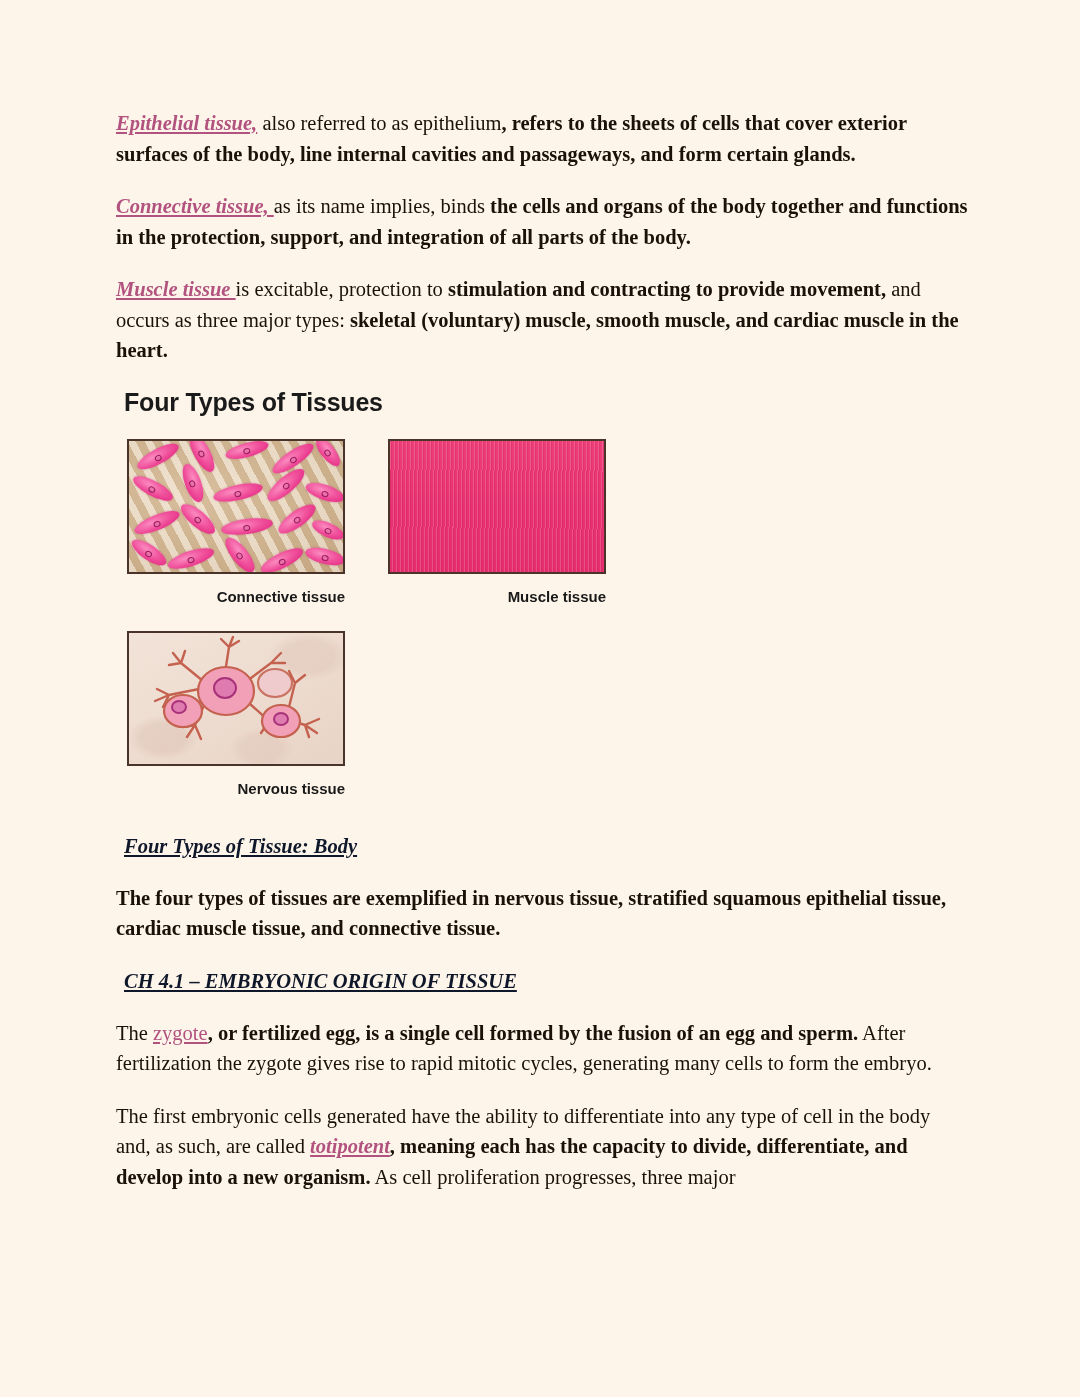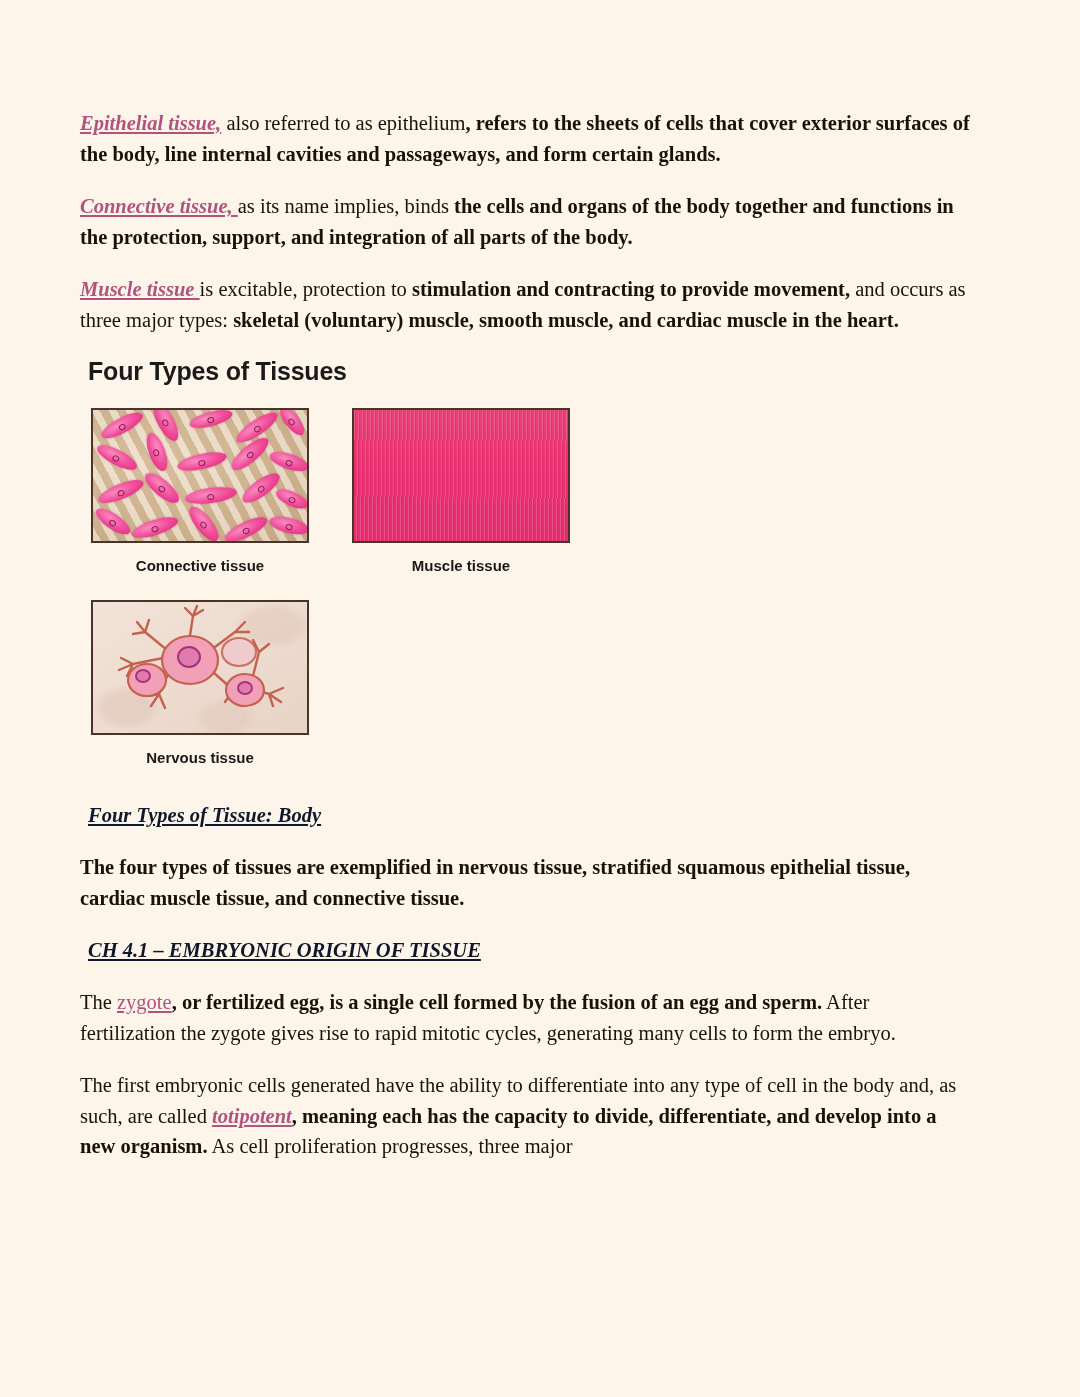--- a/index.html
+++ b/index.html
@@ -12,21 +12,21 @@
     background: #fdf5e9;
     font-family: "Liberation Serif", "DejaVu Serif", serif;
     color: #1a1008;
     overflow: hidden;
   }
   .page {
     position: relative;
     width: 1080px;
     height: 1025px;
     box-sizing: border-box;
-    padding: 108px 110px 0 80px;
+    padding: 108px 110px 0 116px;
   }
   p.para {
     margin: 0 0 22px 0;
     font-size: 20.5px;
     line-height: 30.5px;
     text-align: left;
     color: #1b1109;
   }
   .b { font-weight: bold; }
   .link {
@@ -74,21 +74,21 @@
     border: 2px solid #4a3328;
     box-sizing: border-box;
     position: relative;
     overflow: hidden;
   }
   .panel-label {
     font-family: "Liberation Sans", sans-serif;
     font-weight: bold;
     font-size: 15px;
     color: #191919;
-    text-align: center;
+    text-align: right;
     margin-top: 14px;
     margin-bottom: 16px;
   }
   
   .p-connective {
     background:
       repeating-linear-gradient(62deg, rgba(255,255,255,.40) 0 7px, rgba(150,112,72,.18) 7px 15px),
       radial-gradient(ellipse at 30% 40%, #e6cfb0 0%, #d9bf9c 60%, #cdb18c 100%);
   }
   .cell-sp {

